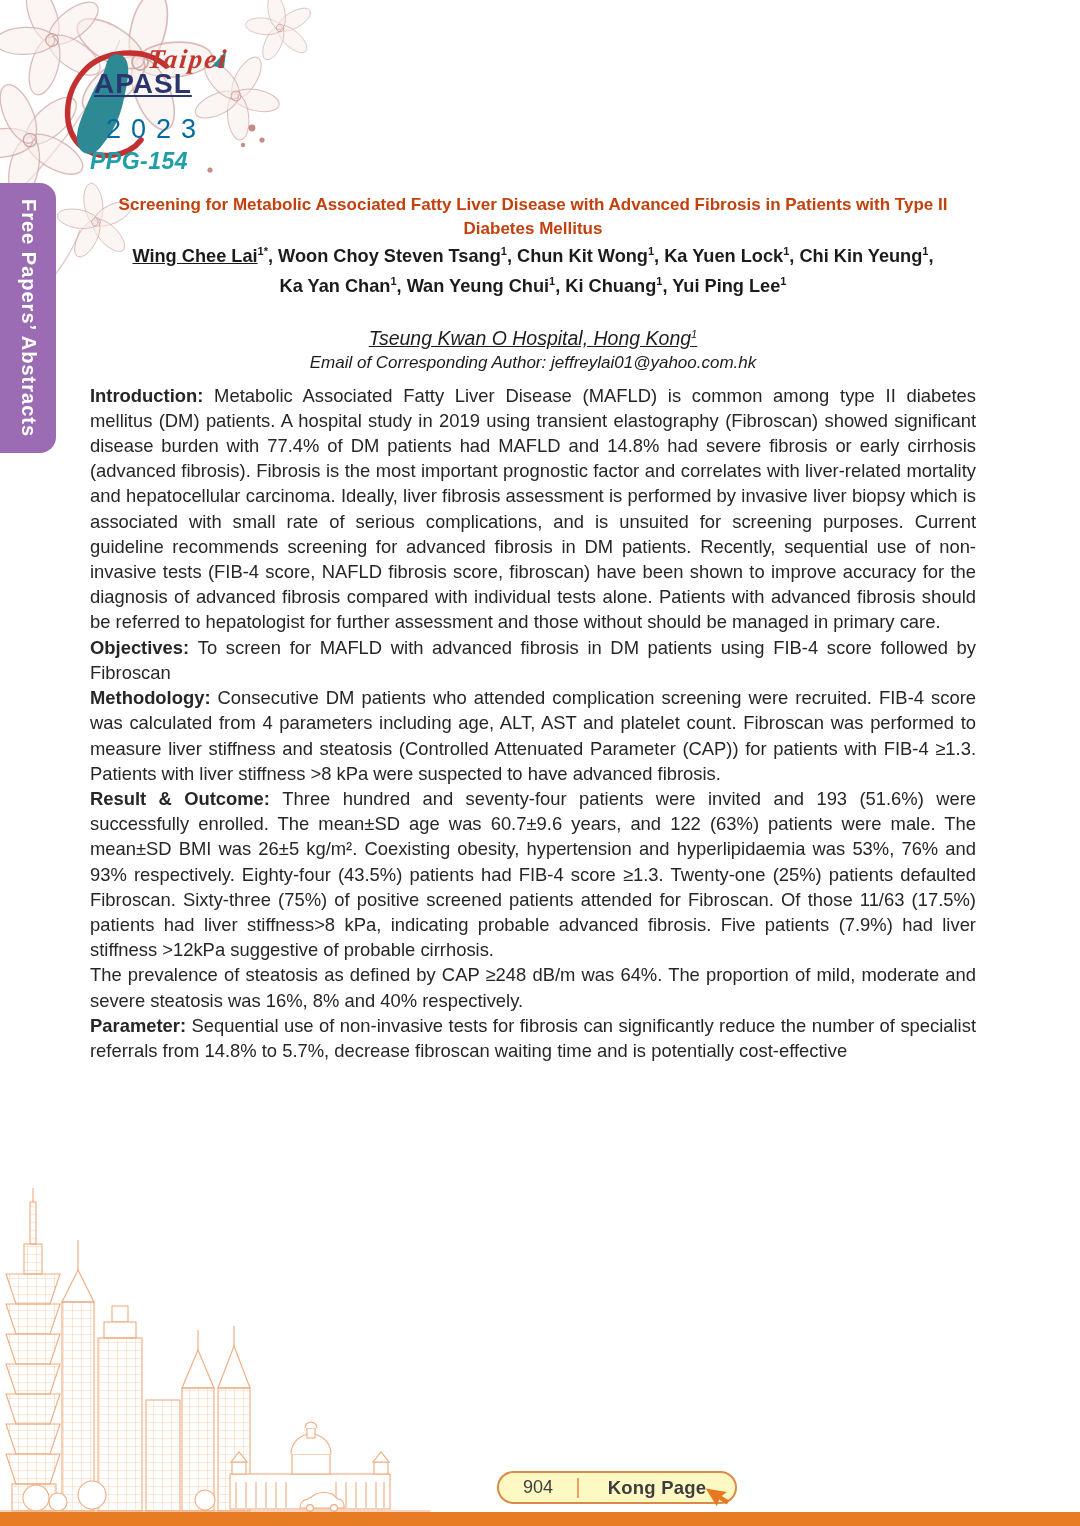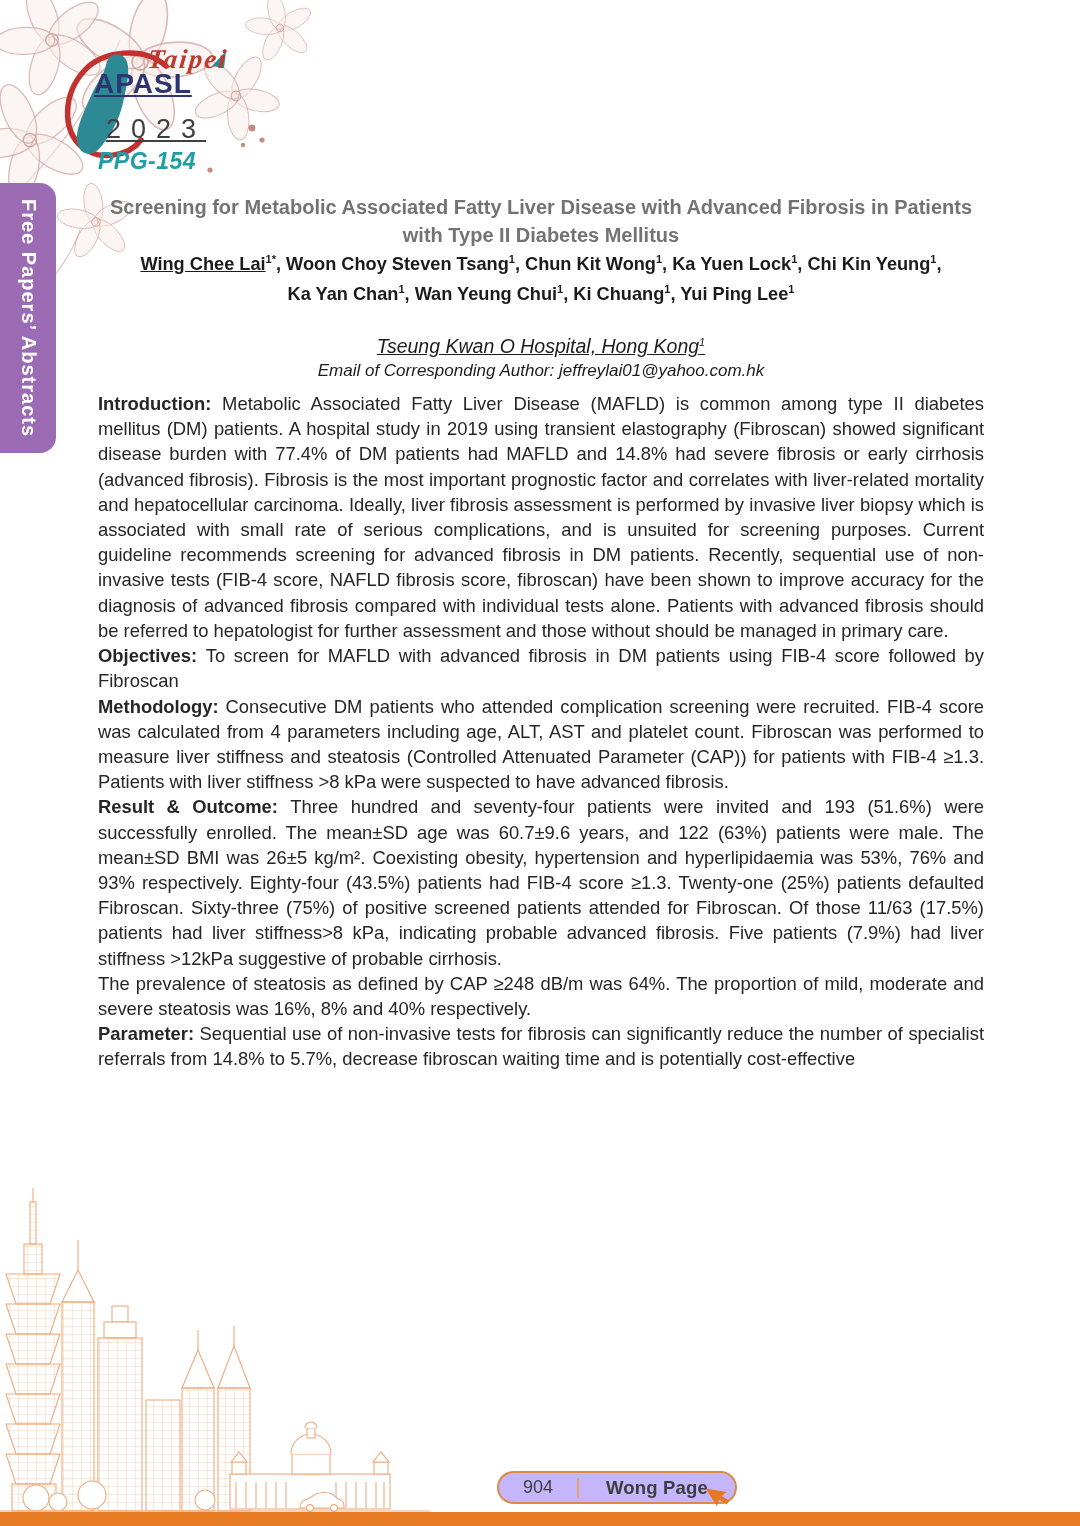--- a/index.html
+++ b/index.html
@@ -13,46 +13,46 @@
   .bottom-bar{position:absolute;left:0;bottom:0;width:1080px;height:14px;background:#e87c25;}
 
   
   .logo{position:absolute;left:48px;top:44px;width:210px;height:108px;}
   .logo svg{position:absolute;left:0;top:0;}
   .logo .taipei{
     position:absolute;left:100px;top:0px;font-size:27px;font-weight:bold;font-style:italic;
     color:#c0382e;font-family:"Liberation Serif",serif;letter-spacing:2px;transform:skewX(-6deg);
   }
   .logo .apasl{position:absolute;left:46px;top:24px;font-size:28px;font-weight:800;color:#2b3570;letter-spacing:1px;text-decoration:underline;}
-  .logo .year{position:absolute;left:58px;top:70px;font-size:27px;color:#404040;letter-spacing:10px;text-decoration:underline;}
+  .logo .year{position:absolute;left:58px;top:70px;font-size:27px;color:#0369a1;letter-spacing:10px;}
 
   
   .side-tab{
     position:absolute;left:0;top:183px;width:56px;height:270px;background:#9b6cb4;
     border-radius:0 16px 16px 0;display:flex;align-items:center;justify-content:center;
   }
   .side-tab span{writing-mode:vertical-rl;color:#ffffff;font-weight:bold;font-size:20px;letter-spacing:1px;}
 
   
-  .content{position:absolute;left:98px;top:148px;width:886px;}
+  .content{position:absolute;left:90px;top:148px;width:886px;}
   .ppg{color:#1e9ea6;font-weight:bold;font-style:italic;font-size:23px;letter-spacing:.5px;}
-  .title{margin-top:18px;text-align:center;font-size:20px;font-weight:bold;color:#737373;line-height:1.4;}
+  .title{margin-top:18px;text-align:center;font-size:17px;font-weight:bold;color:#c2410c;line-height:1.4;}
   .authors{text-align:center;font-size:18.2px;font-weight:bold;color:#1b1b1b;line-height:1.65;}
   .author-line{white-space:nowrap;}
   .authors .u{text-decoration:underline;}
   sup{font-size:11px;line-height:0;}
   .affil{margin-top:26px;text-align:center;font-style:italic;font-size:19.5px;}
   .affil .u-wrap{text-decoration:underline;}
   .email{margin-top:3px;text-align:center;font-style:italic;font-size:17px;}
   .abstract{margin-top:10px;}
   .abstract p{margin:0;text-align:justify;font-size:18.4px;line-height:25.2px;color:#262626;}
 
   
   .home-pill{
-    position:absolute;left:497px;top:1471px;width:240px;height:33px;background:#c4b5fd;
+    position:absolute;left:497px;top:1471px;width:240px;height:33px;background:#fef9c3;
     border:2px solid #db8a48;border-radius:18px;box-sizing:border-box;
     display:flex;align-items:center;cursor:pointer;
   }
   .pill-num{width:78px;text-align:center;font-size:18px;color:#3d3d3d;}
   .pill-div{width:2px;height:20px;background:#e8a36c;}
   .pill-home{flex:1;text-align:center;font-size:18.5px;color:#3d3d3d;font-weight:600;letter-spacing:.2px;}
   .cursor{position:absolute;left:702px;top:1481px;}
 </style>
 </head>
 <body>
@@ -201,21 +201,21 @@
         <circle cx="310" cy="326" r="3.4" fill="#fff"></circle>
         <circle cx="334" cy="326" r="3.4" fill="#fff"></circle>
       </g>
       <line x1="0" y1="329" x2="430" y2="329"></line>
     </g>
   </svg>
 
   <div class="home-pill">
     <span class="pill-num">904</span>
     <span class="pill-div"></span>
-    <span class="pill-home">Wong Page</span>
+    <span class="pill-home">Kong Page</span>
   </div>
   <svg class="cursor" width="34" height="34" viewBox="0 0 34 34">
     <g transform="translate(6,2) rotate(-32 10 12)">
       <path d="M3 0 L3 21 L8.6 16.4 L12.4 24.6 L16.4 22.6 L12.6 14.8 L19 14.2 Z" fill="#e87722"></path>
     </g>
   </svg>
 
   <div class="bottom-bar"></div>
 </div>
 

